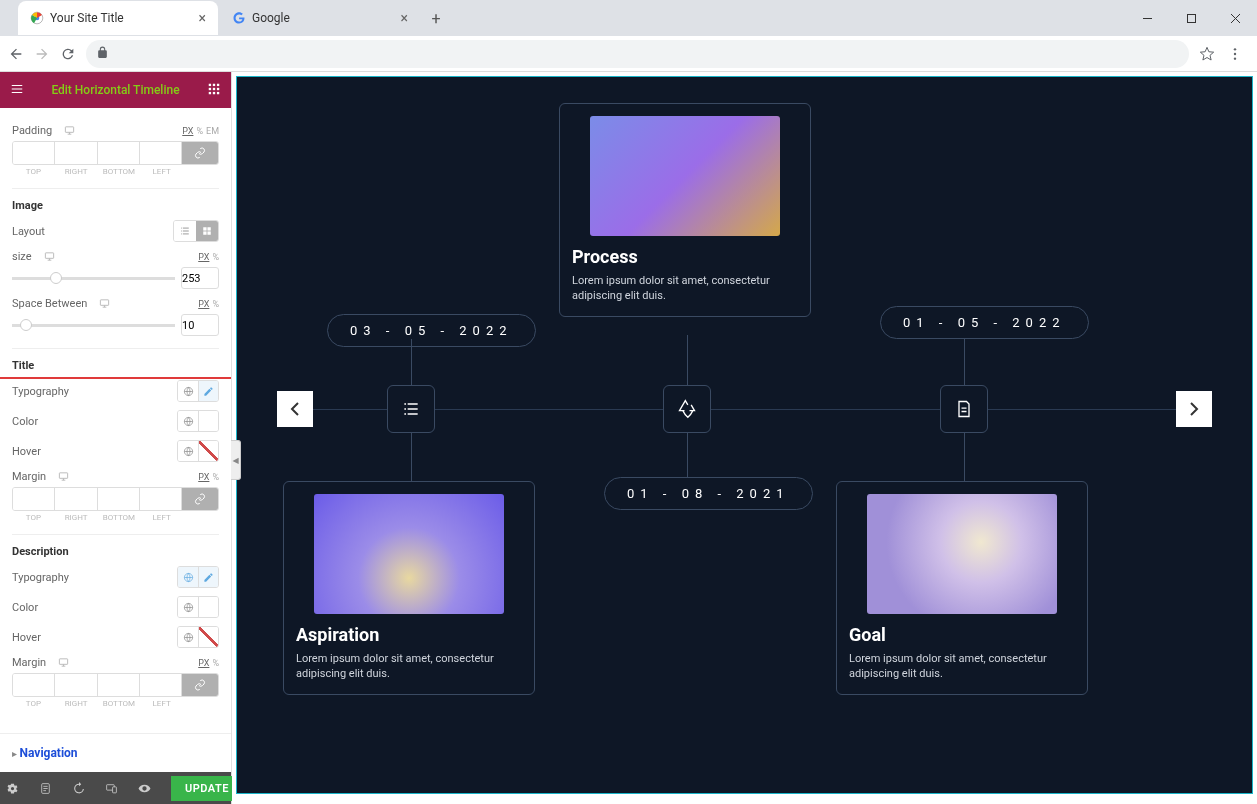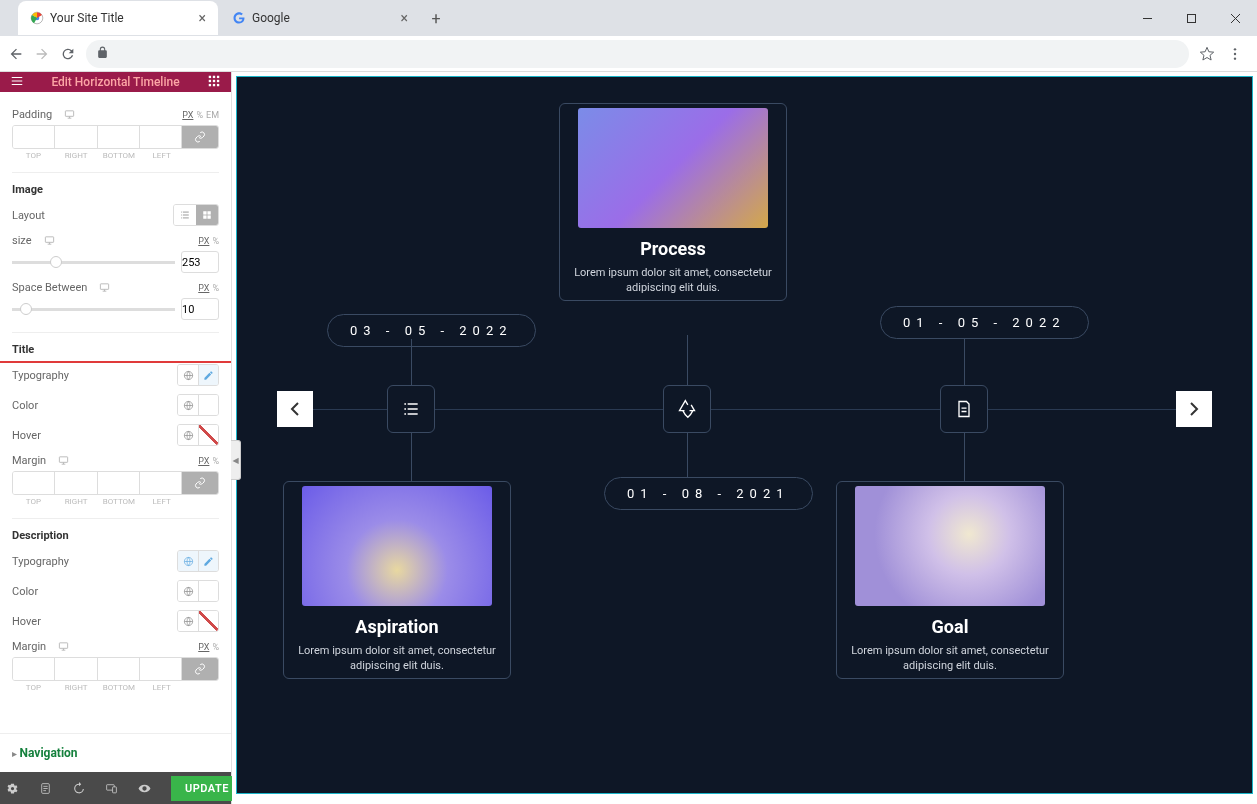--- a/index.html
+++ b/index.html
@@ -20,21 +20,21 @@
 .nav-icon.disabled { color: #bbb; }
 .omnibox { flex: 1; background: #f1f3f4; height: 28px; border-radius: 14px; display: flex; align-items: center; padding: 0 10px; }
 .lock-ic { color: #5f6368; }
 .addr-right { display: flex; gap: 12px; padding-right: 6px; }
 
 
 .app { display: flex; height: calc(804px - 72px); background: #fff; }
 
 
 .sidebar { width: 232px; background: #fff; display: flex; flex-direction: column; border-right: 1px solid #e0e0e0; }
-.sb-header { background: #9a1b4a; color: #fca5a5; height: 20px; display: flex; align-items: center; padding: 0 10px; font-size: 12px; font-weight: 500; }
+.sb-header { background: #9a1b4a; color: #84cc16; height: 36px; display: flex; align-items: center; padding: 0 10px; font-size: 12px; font-weight: 500; }
 .sb-header-title { flex: 1; text-align: center; }
 .hamburger, .grid-ic { cursor: pointer; }
 .sb-body { flex: 1; overflow-y: auto; padding: 8px 12px 4px; position: relative; }
 .sb-body::-webkit-scrollbar { width: 0; }
 
 .ctrl-row { display: flex; justify-content: space-between; align-items: center; font-size: 11px; color: #666; margin: 8px 0 4px; }
 .ctrl-row .label { display: flex; align-items: center; gap: 12px; }
 .units { display: flex; gap: 3px; font-size: 9px; color: #aaa; }
 .units span.active { color: #666; text-decoration: underline; }
 
@@ -58,21 +58,21 @@
 
 .prop-row { display: flex; justify-content: space-between; align-items: center; font-size: 11px; color: #666; margin: 8px 0; }
 .prop-ctrls { display: flex; gap: 0; border: 1px solid #ddd; border-radius: 3px; overflow: hidden; }
 .prop-ctrls .pc { width: 20px; height: 20px; display: flex; align-items: center; justify-content: center; border-left: 1px solid #ddd; cursor: pointer; color: #888; background: #fff; }
 .prop-ctrls .pc:first-child { border-left: none; }
 .prop-ctrls .pc.blue { color: #5fa9e0; background: #eef6fc; }
 .prop-ctrls .pc.stroke { background: linear-gradient(45deg, #fff 45%, #d04a4a 45%, #d04a4a 55%, #fff 55%); }
 
 .highlight-box { position: absolute; border: 2px solid #e03a3a; pointer-events: none; }
 
-.nav-section { padding: 12px; border-top: 1px solid #eee; font-size: 12px; color: #15803d; cursor: pointer; font-weight:700; }
+.nav-section { padding: 12px; border-top: 1px solid #eee; font-size: 12px; color: #1d4ed8; cursor: pointer; font-weight:700; }
 .nav-section::before { content: "▸ "; font-size: 10px; color: #888; font-weight: normal; }
 
 .sb-footer { background: #4a4a4a; height: 32px; display: flex; align-items: center; padding: 0 6px; gap: 20px; }
 .sb-footer .fic { width: 24px; height: 24px; display: flex; align-items: center; justify-content: center; color: #ccc; cursor: pointer; font-size: 12px; }
 .update-btn { background: #39b54a; color: #fff; font-size: 11px; font-weight: 600; padding: 6px 14px; border: none; cursor: pointer; margin-left: auto; letter-spacing: 0.5px; }
 .update-caret { background: #2e9a3d; color: #fff; width: 22px; height: 26px; display: flex; align-items: center; justify-content: center; cursor: pointer; font-size: 9px; }
 
 
 .canvas { flex: 1; background: #fff; padding: 4px 4px 0; position: relative; }
 .canvas-inner { background: #0e1726; border: 1px solid #1ab5c9; height: 718px; position: relative; }
@@ -81,21 +81,21 @@
 
 .nav-arrow { position: absolute; top: 314px; width: 36px; height: 36px; background: #fff; display: flex; align-items: center; justify-content: center; color: #333; cursor: pointer; font-size: 14px; }
 .nav-arrow.left { left: 40px; }
 .nav-arrow.right { right: 40px; }
 
 .node { position: absolute; width: 48px; height: 48px; border: 1px solid #3a4a62; border-radius: 6px; background: #0e1726; display: flex; align-items: center; justify-content: center; color: #fff; top: 308px; }
 .node svg { width: 20px; height: 20px; }
 
 .date-pill { position: absolute; border: 1px solid #3a4a62; border-radius: 20px; padding: 8px 22px; color: #fff; font-size: 13px; letter-spacing: 6px; background: #0e1726; white-space: nowrap; }
 
-.card { position: absolute; border: 1px solid #3a4a62; border-radius: 6px; background: #0e1726; padding: 4px; width: 228px; text-align: center; color: #fff; }
+.card { position: absolute; border: 1px solid #3a4a62; border-radius: 6px; background: #0e1726; padding: 12px; width: 252px; color: #fff; }
 .card-img { width: 190px; height: 120px; border-radius: 3px; margin: 0 auto 10px; display: block; }
 .card h3 { font-size: 18px; margin-bottom: 6px; font-weight: 700; }
 .card p { font-size: 11px; color: #d0d5dd; line-height: 1.4; }
 
 .img-abstract1 { background: linear-gradient(135deg, #7b8ce8 0%, #9b6de8 50%, #d4a84a 100%); }
 .img-abstract2 { background: radial-gradient(circle at 50% 70%, #e8d8a0 0%, #9b8ce8 40%, #6b5ce8 100%); }
 .img-abstract3 { background: radial-gradient(circle at 60% 40%, #f0e8d0 0%, #d0c0e8 30%, #a090d8 70%); }
 
 .collapse-handle { position: absolute; left: 231px; top: 440px; width: 10px; height: 40px; background: #eee; border: 1px solid #ccc; border-left: none; border-radius: 0 3px 3px 0; cursor: pointer; display: flex; align-items: center; justify-content: center; font-size: 8px; color: #888; z-index: 5; }
 

